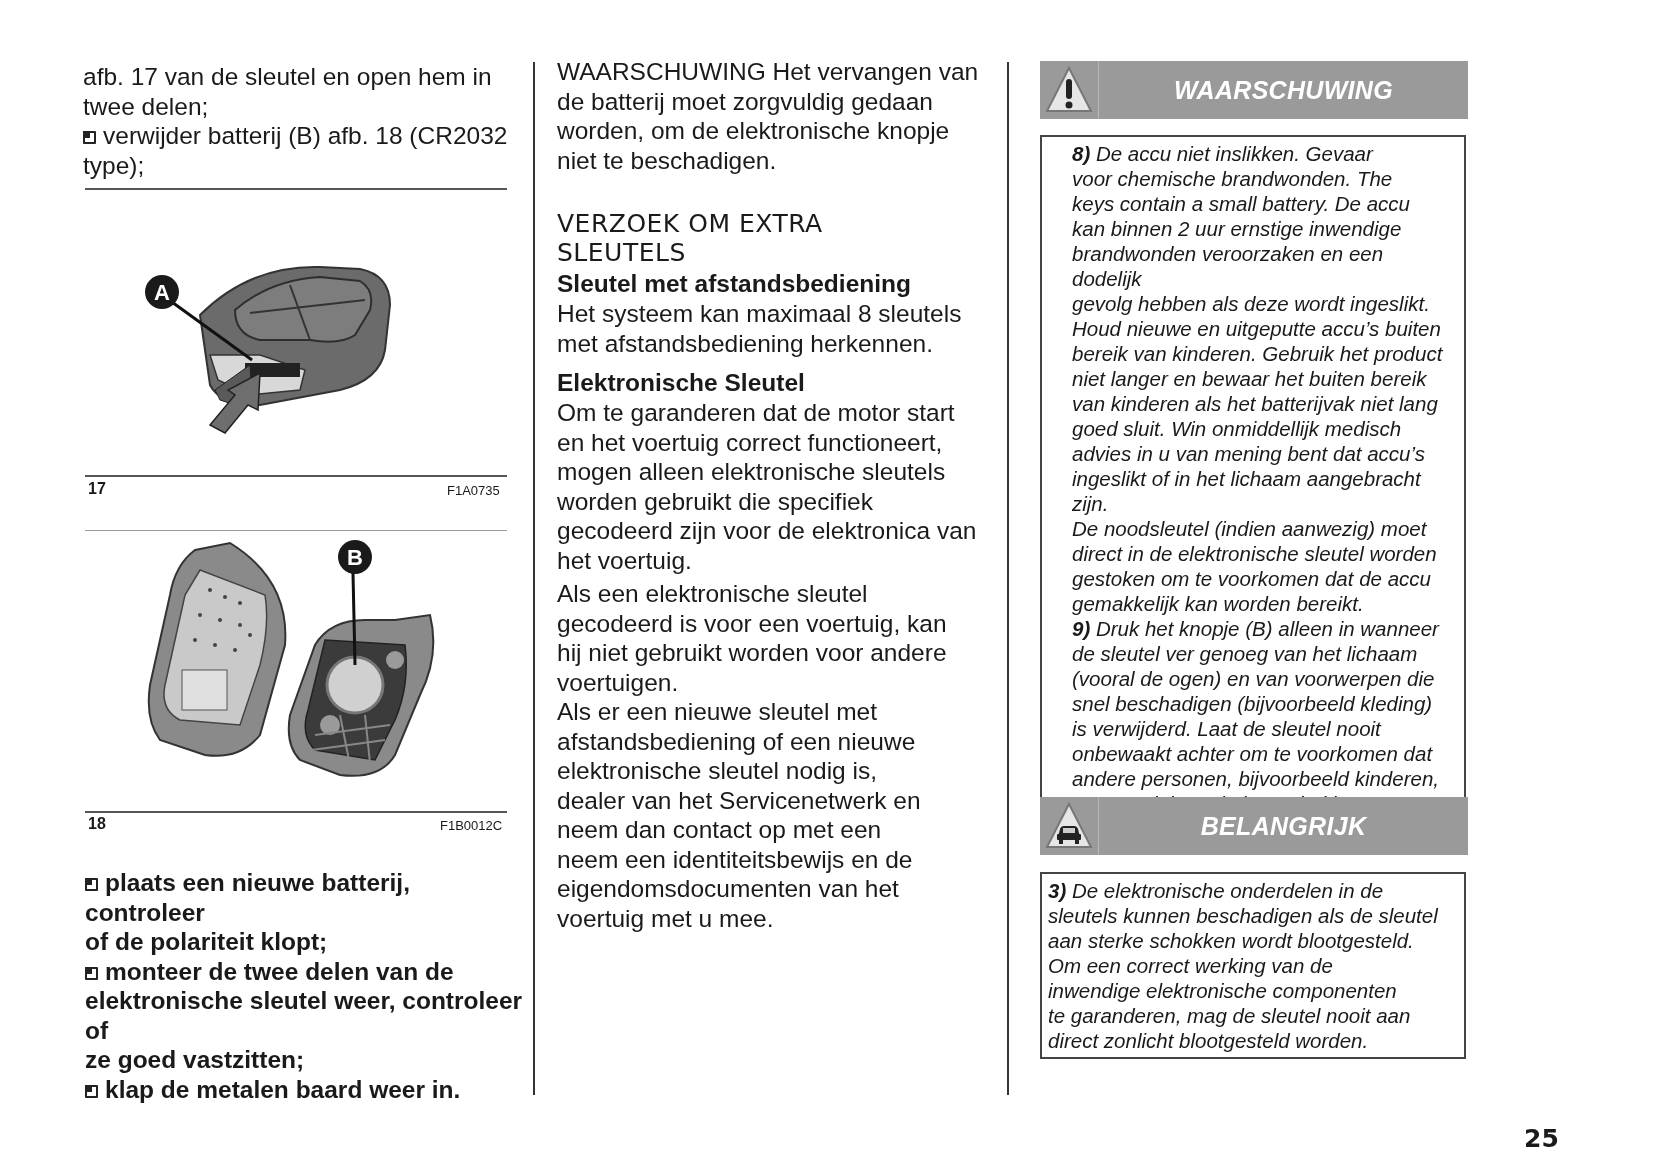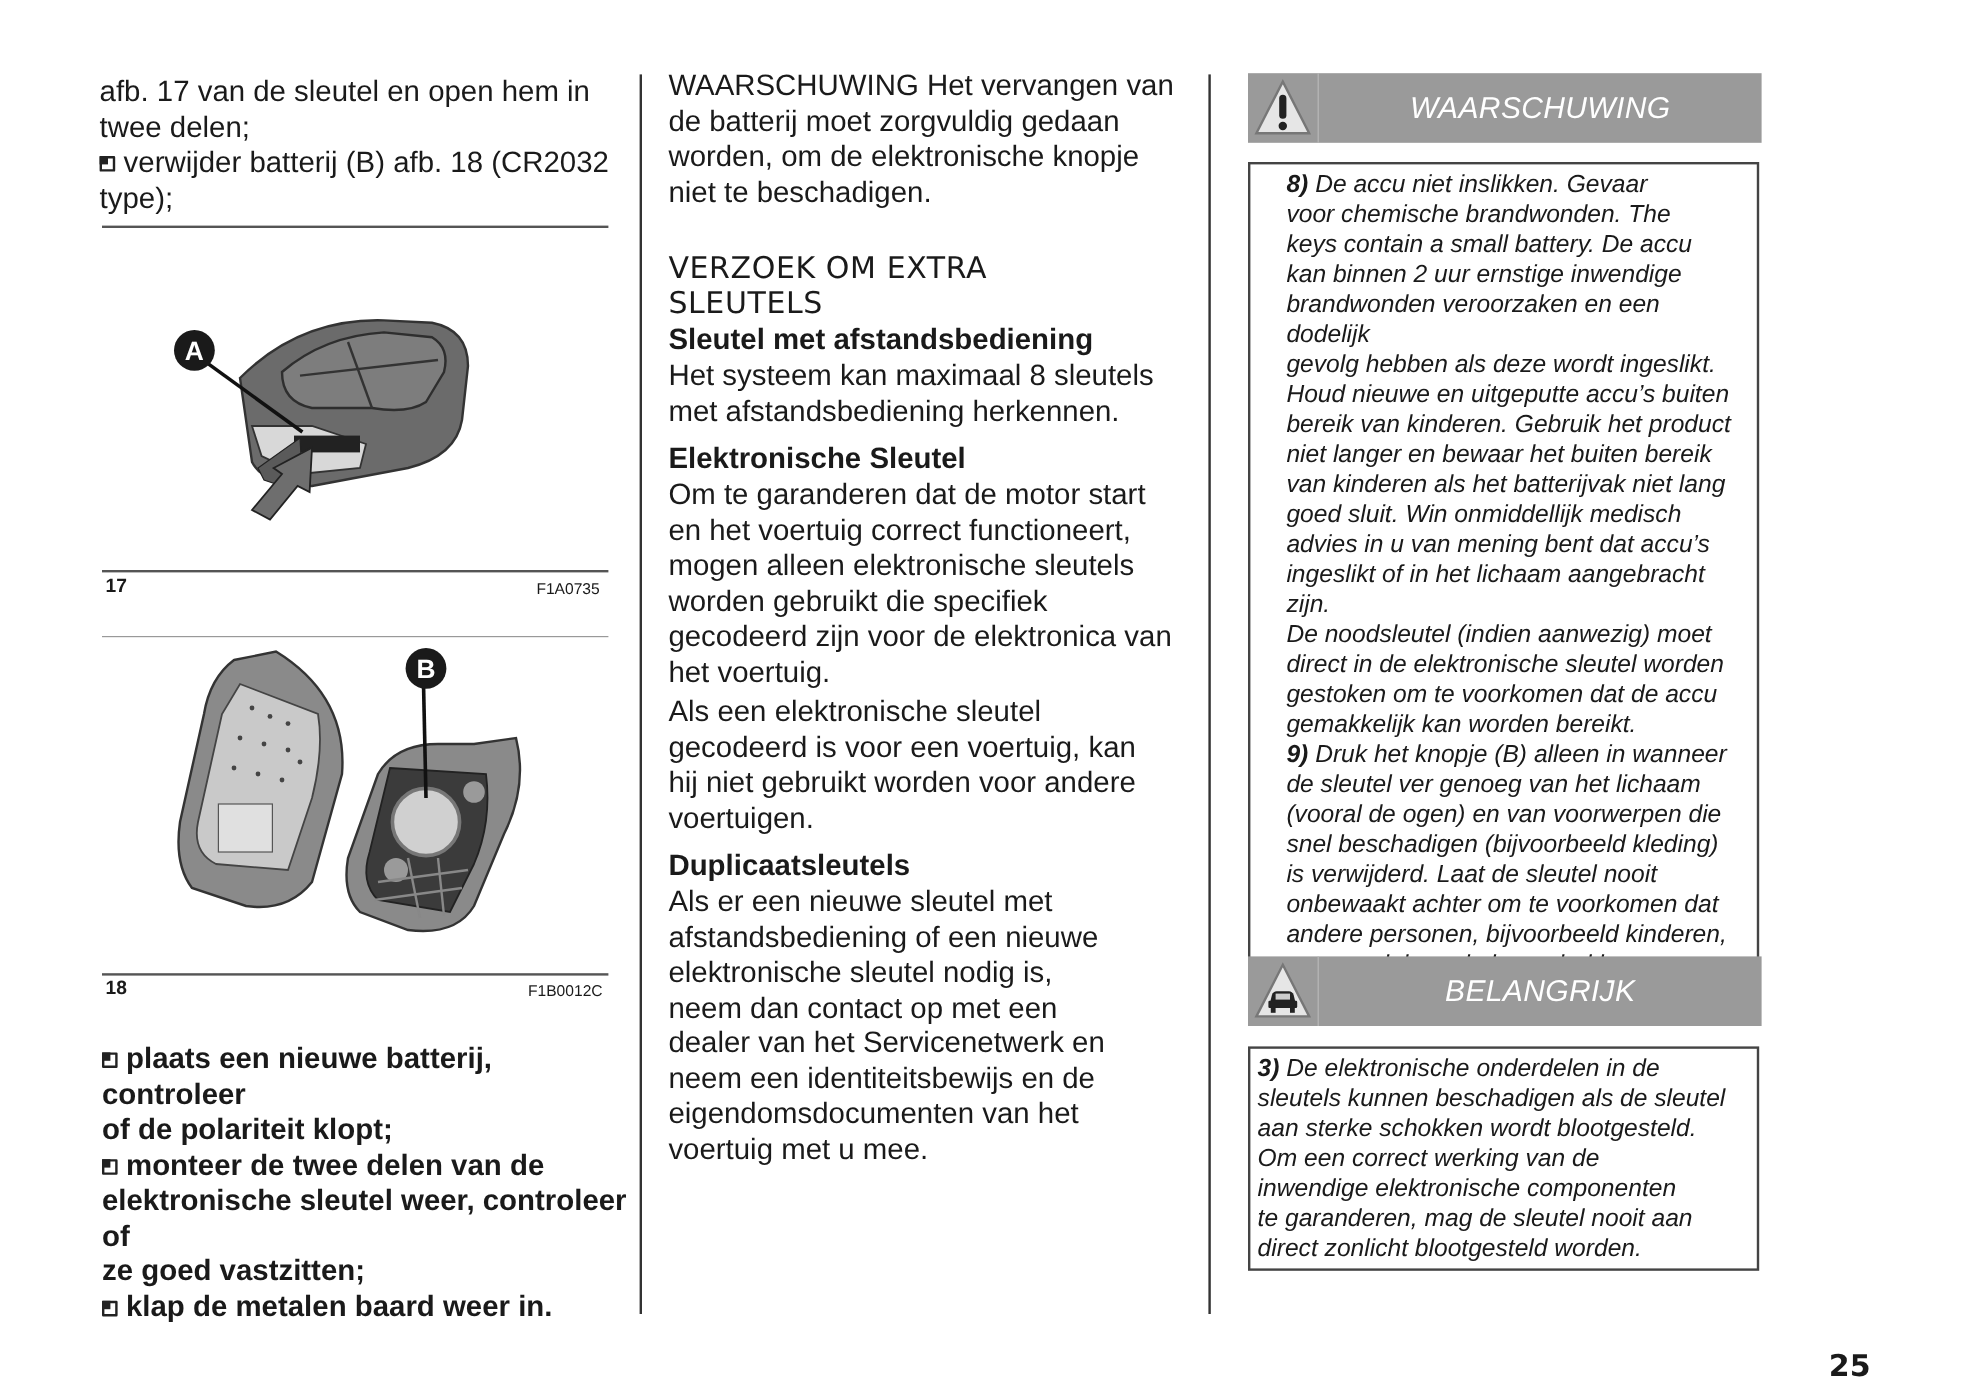--- a/index.html
+++ b/index.html
@@ -9,21 +9,21 @@
   .bullet-box{display:inline-block;width:13px;height:13px;border:2px solid #222;border-radius:1px;margin-right:7px;vertical-align:0px;box-sizing:border-box;position:relative;}
   .bullet-box::after{content:"";position:absolute;left:-2px;top:-2px;width:7px;height:7px;background:#222;}
   .hr{position:absolute;height:2px;background:#555;}
   .vline{position:absolute;width:2px;background:#333;}
   .fig-num{position:absolute;font-size:16px;font-weight:bold;}
   .fig-code{position:absolute;font-size:13px;}
   .h1{font-family:"DejaVu Sans",sans-serif;font-weight:400;font-size:25px;line-height:29px;letter-spacing:0.5px;margin:0;}
   .h2{font-size:24.5px;font-weight:bold;line-height:30px;margin:0;}
   .banner{position:absolute;left:1040px;width:428px;height:58px;background:#9a9a9a;display:flex;align-items:center;}
   .banner .icon-cell{width:58px;height:58px;border-right:1px solid #b8b8b8;display:flex;align-items:center;justify-content:center;}
-  .banner .title{flex:1;text-align:center;color:#fff;font-weight:normal;font-style:italic;font-size:25px;letter-spacing:0.3px;}
+  .banner .title{flex:1;text-align:center;color:#fff;font-weight:bold;font-style:italic;font-size:25px;letter-spacing:0.3px;}
   .notebox{position:absolute;left:1040px;width:426px;border:2px solid #444;box-sizing:border-box;padding:4px 6px 4px 6px;font-style:italic;font-size:20.5px;line-height:25px;}
   .notebox b{font-style:italic;}
   .page-num{position:absolute;left:1524px;top:1124px;font-family:"DejaVu Sans",sans-serif;font-weight:900;font-size:25px;}
 </style>
 </head>
 <body>
 
 <div class="col" style="left:83px;width:426px;">
   <div style="position:absolute;top:62px;left:0;width:430px;">
     <p class="body-text">afb. 17 van de sleutel en open hem in</p>
@@ -122,26 +122,25 @@
   <p class="body-text">mogen alleen elektronische sleutels</p>
   <p class="body-text">worden gebruikt die specifiek</p>
   <p class="body-text">gecodeerd zijn voor de elektronica van</p>
   <p class="body-text">het voertuig.</p>
   <div style="height:4px;"></div>
   <p class="body-text">Als een elektronische sleutel</p>
   <p class="body-text">gecodeerd is voor een voertuig, kan</p>
   <p class="body-text">hij niet gebruikt worden voor andere</p>
   <p class="body-text">voertuigen.</p>
 
-  <p class="h2" style="margin-top:10px;">Duplicaatsleutels</p>
   <p class="body-text">Als er een nieuwe sleutel met</p>
   <p class="body-text">afstandsbediening of een nieuwe</p>
   <p class="body-text">elektronische sleutel nodig is,</p>
+  <p class="body-text">dealer van het Servicenetwerk en</p>
   <p class="body-text">neem dan contact op met een</p>
-  <p class="body-text">dealer van het Servicenetwerk en</p>
   <p class="body-text">neem een identiteitsbewijs en de</p>
   <p class="body-text">eigendomsdocumenten van het</p>
   <p class="body-text">voertuig met u mee.</p>
 </div>
 
 <div class="vline" style="left:1007px;top:62px;height:1033px;"></div>
 
 <div class="banner" style="top:61px;">
   <div class="icon-cell">
     <svg width="48" height="50" viewBox="0 0 48 50">

